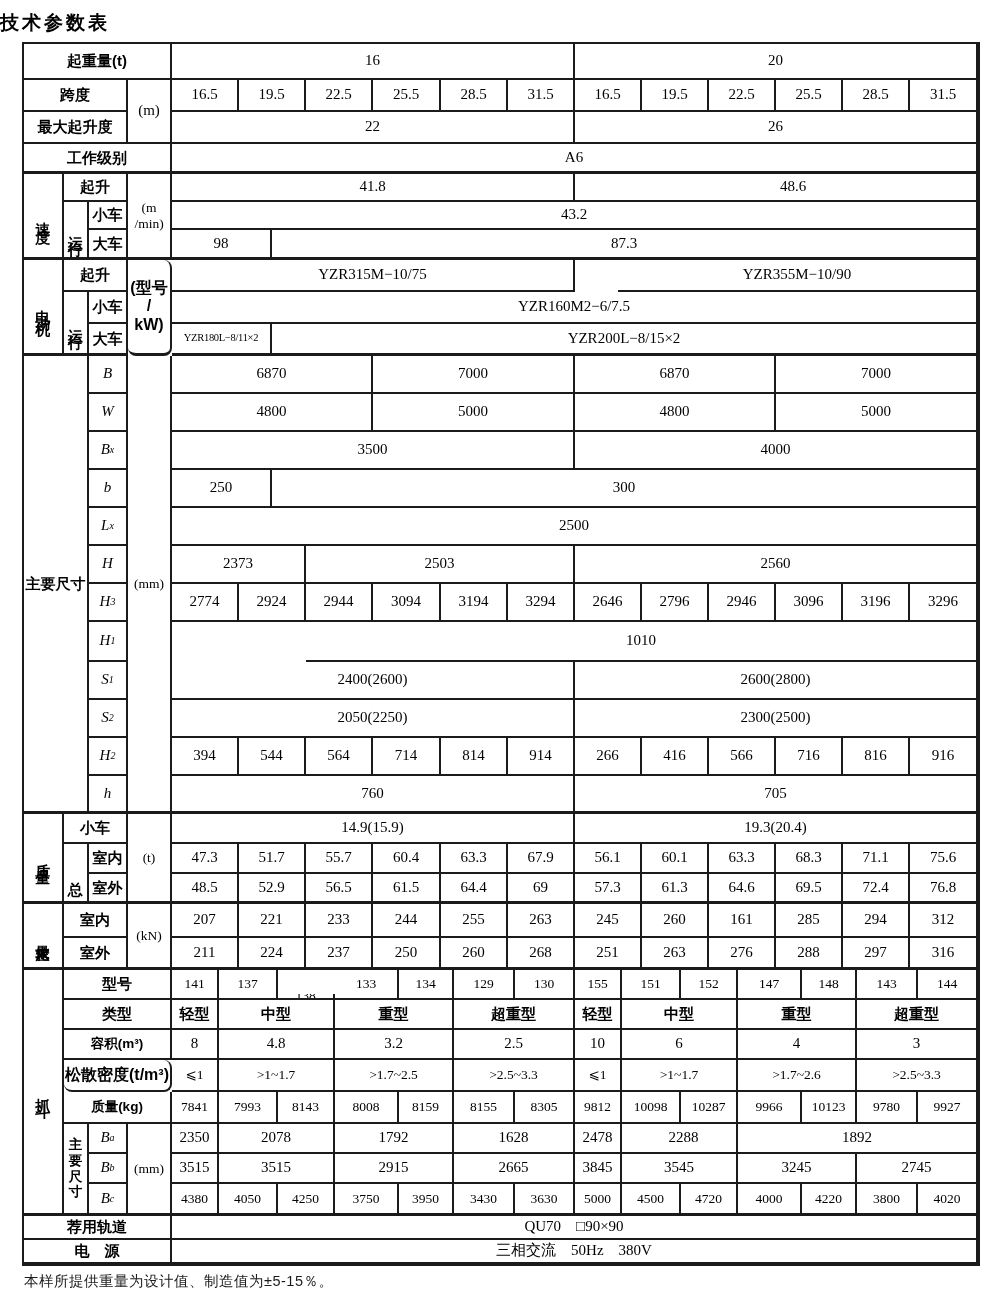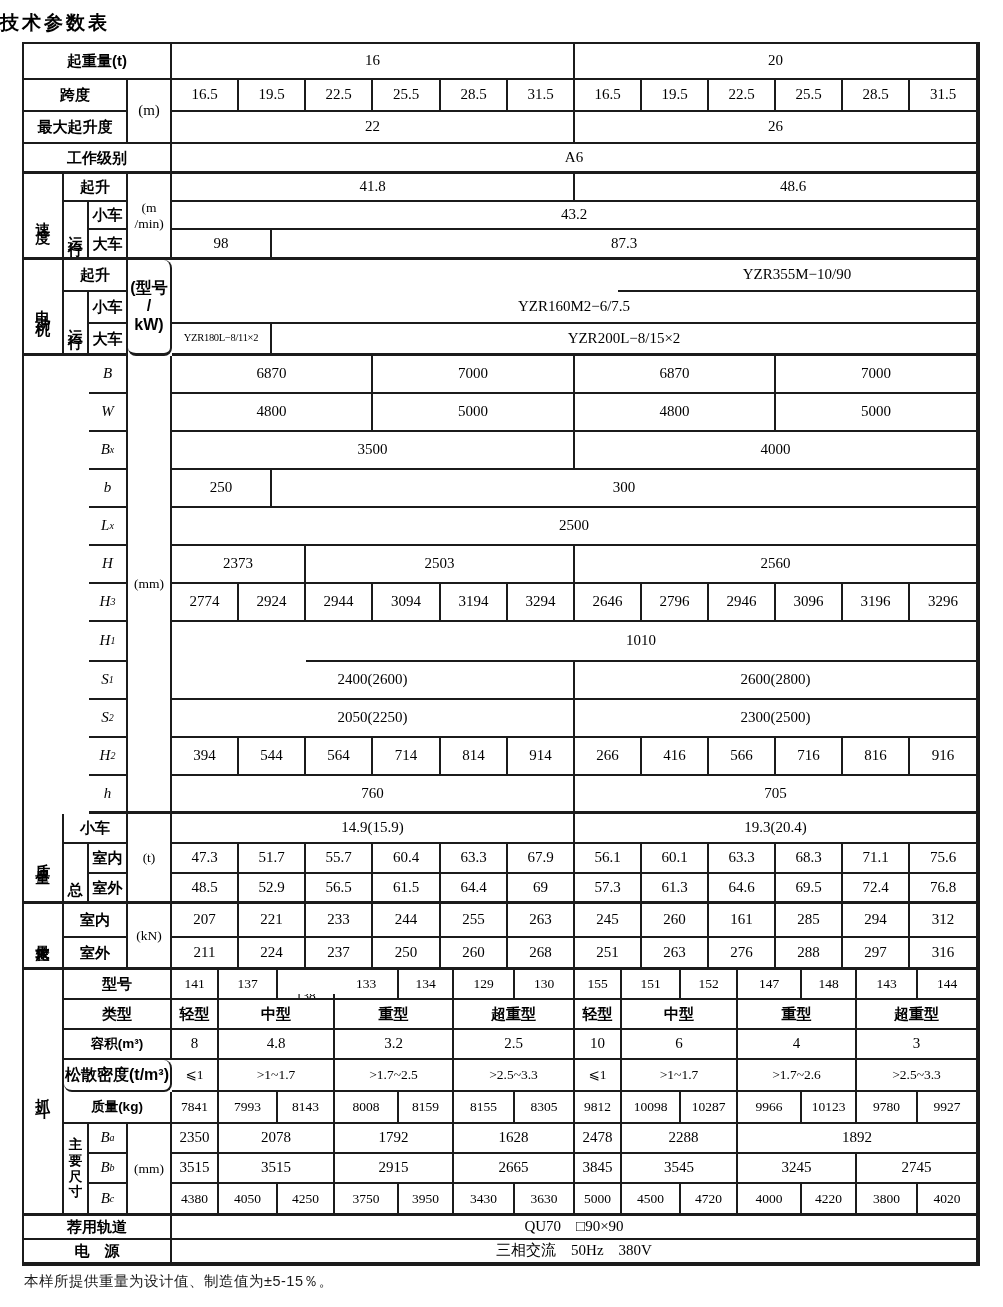--- a/index.html
+++ b/index.html
@@ -65,27 +65,29 @@
       <div class="c lab" style="grid-area: 6 / 3 / 7 / 4;">小车</div>
       <div class="c num" style="grid-area: 6 / 5 / 7 / 30;">43.2</div>
       <div class="c lab hb" style="grid-area: 7 / 3 / 8 / 4;">大车</div>
       <div class="c num hb" style="grid-area: 7 / 5 / 8 / 8;">98</div>
       <div class="c num hb" style="grid-area: 7 / 8 / 8 / 30;">87.3</div>
       <div class="c lab vert hb" style="grid-area: 8 / 1 / 11 / 2;">电动机</div>
       <div class="c lab" style="grid-area: 8 / 2 / 9 / 4;">起升</div>
       <div class="c lab pre sm hb" style="grid-area: 8 / 4 / 11 / 5;">(型号
 /
 kW)</div>
+      <div class="c num" style="grid-area: 8 / 5 / 9 / 18;">YZR315M−10/75</div>
       <div class="c num" style="grid-area: 8 / 18 / 9 / 30; margin-left: 43px;">YZR355M−10/90</div>
       <div class="c lab vert hb" style="grid-area: 9 / 2 / 11 / 3;">运行</div>
       <div class="c lab" style="grid-area: 9 / 3 / 10 / 4;">小车</div>
       <div class="c num" style="grid-area: 9 / 5 / 10 / 30;">YZR160M2−6/7.5</div>
       <div class="c lab hb" style="grid-area: 10 / 3 / 11 / 4;">大车</div>
       <div class="c num tiny hb" style="grid-area: 10 / 5 / 11 / 8;">YZR180L−8/11×2</div>
       <div class="c num hb" style="grid-area: 10 / 8 / 11 / 30;">YZR200L−8/15×2</div>
+      <div class="c lab hb" style="grid-area: 11 / 1 / 23 / 3;">主要尺寸</div>
       <div class="c num md hb" style="grid-area: 11 / 4 / 23 / 5;">(mm)</div>
       <div class="c ital" style="grid-area: 11 / 3 / 12 / 4;">B</div>
       <div class="c num" style="grid-area: 11 / 5 / 12 / 12;">6870</div>
       <div class="c num" style="grid-area: 11 / 12 / 12 / 18;">7000</div>
       <div class="c num" style="grid-area: 11 / 18 / 12 / 24;">6870</div>
       <div class="c num" style="grid-area: 11 / 24 / 12 / 30;">7000</div>
       <div class="c ital" style="grid-area: 12 / 3 / 13 / 4;">W</div>
       <div class="c num" style="grid-area: 12 / 5 / 13 / 12;">4800</div>
       <div class="c num" style="grid-area: 12 / 12 / 13 / 18;">5000</div>
       <div class="c num" style="grid-area: 12 / 18 / 13 / 24;">4800</div>

